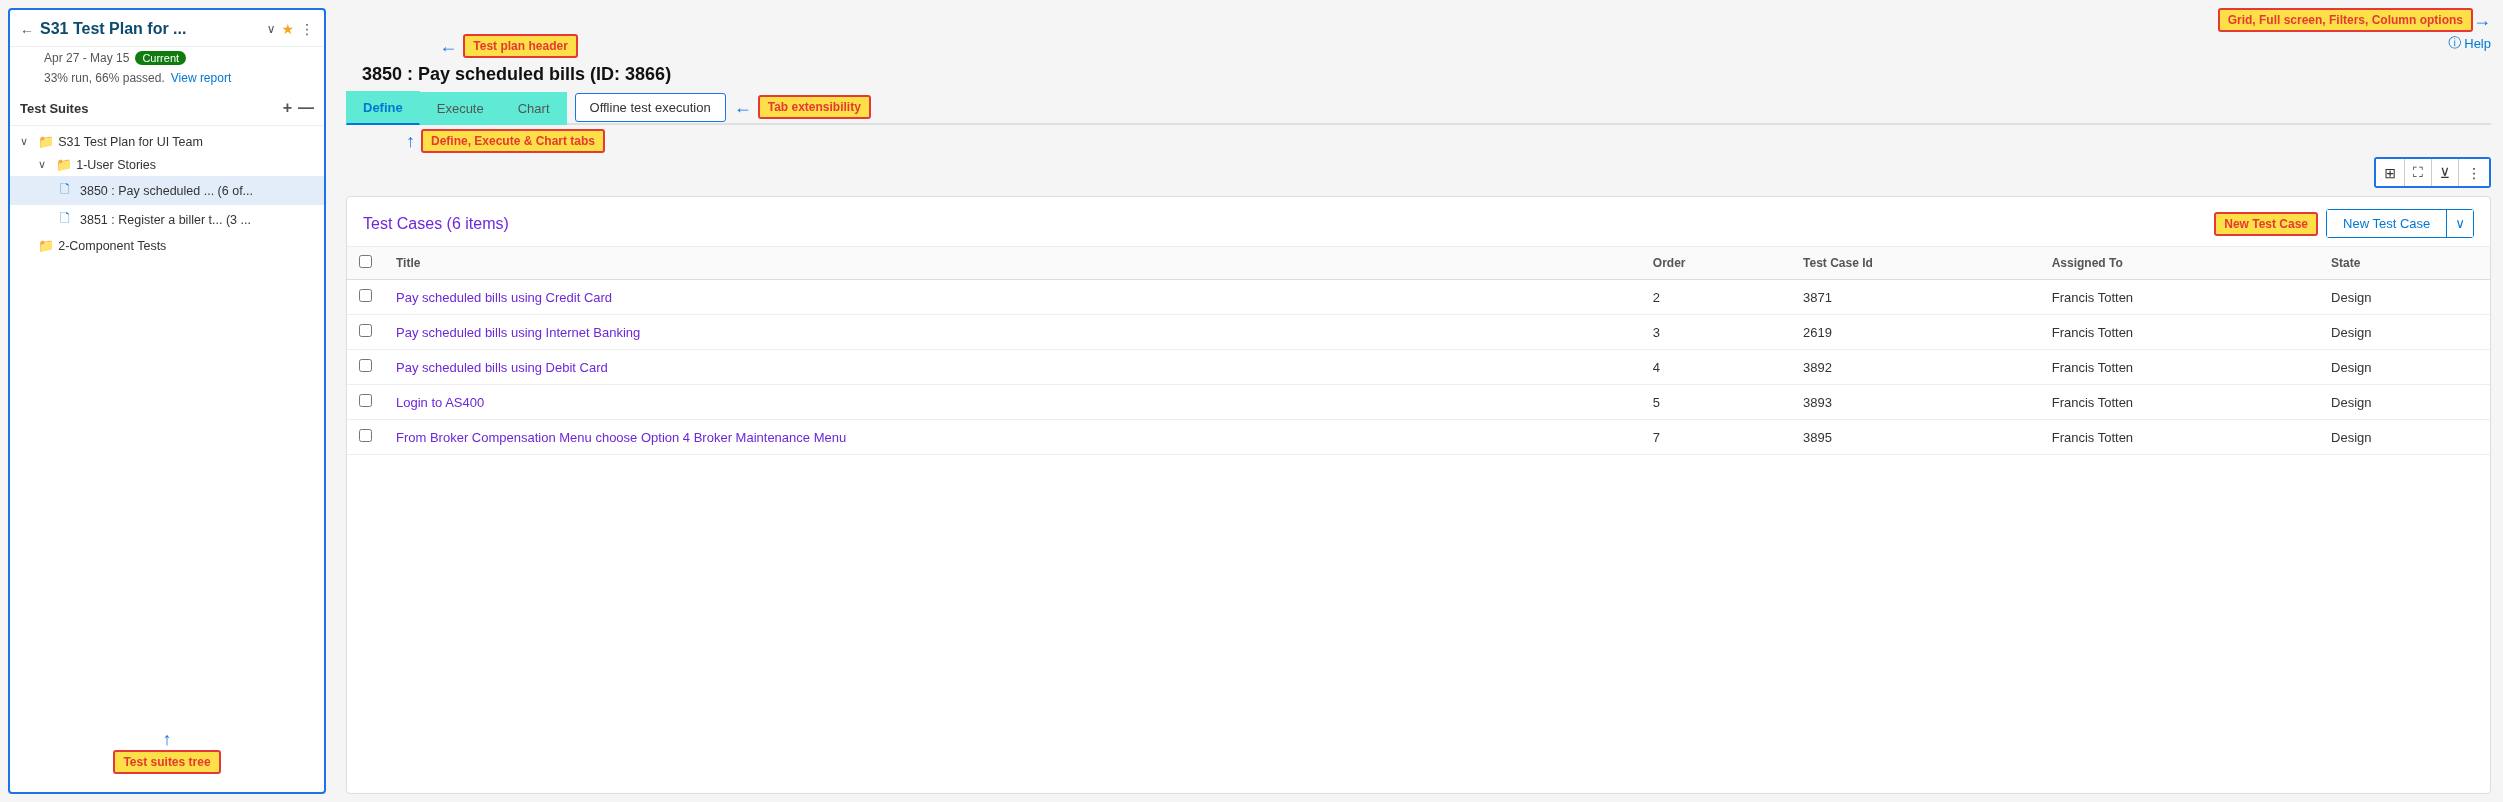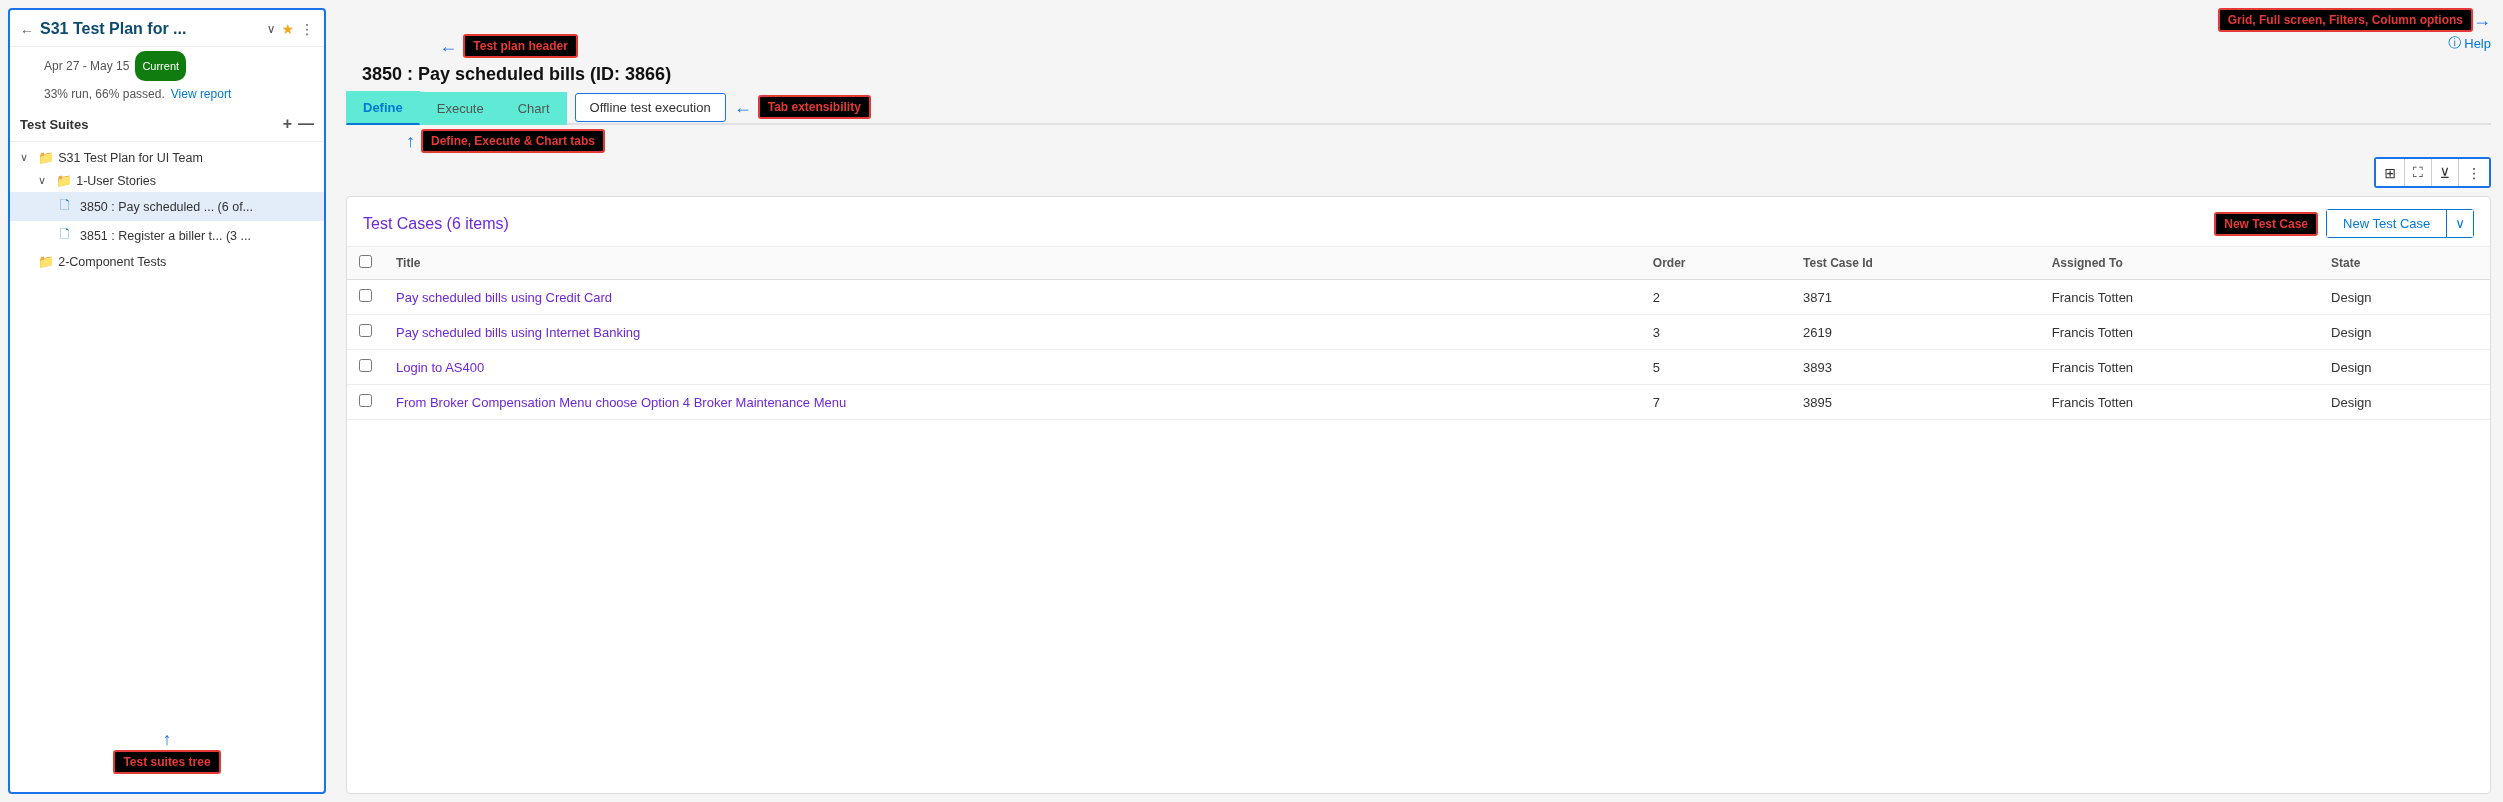--- a/index.html
+++ b/index.html
@@ -40,21 +40,21 @@
       display: flex;
       align-items: center;
       gap: 6px;
       flex-wrap: wrap;
     }
     .sidebar-meta .date-range { color: #555; }
     .current-badge {
       background: #107c10;
       color: #fff;
       font-size: 11px;
-      padding: 9px 7px;
+      padding: 1px 7px;
       border-radius: 10px;
       font-weight: 500;
     }
     .sidebar-meta .progress-text { color: #555; font-size: 12px; }
     .sidebar-meta .view-report { color: #0078d4; text-decoration: none; font-size: 12px; }
 
     .suites-header {
       display: flex;
       align-items: center;
       padding: 8px 10px;
@@ -77,21 +77,21 @@
     }
     .tree-item.selected { background: #e3edf9; }
     .tree-item .expand-icon { color: #555; font-size: 11px; min-width: 14px; }
     .tree-item .folder-icon { color: #666; font-size: 13px; min-width: 16px; }
     .tree-item .suite-icon { color: #0078d4; font-size: 12px; min-width: 16px; }
     .tree-item .item-label { flex: 1; }
 
     
     .annotation-box {
       border: 2px solid #e53935;
-      background: #000000;
+      background: #fde047;
       color: #e53935;
       font-weight: 700;
       font-size: 12px;
       padding: 3px 8px;
       border-radius: 3px;
       white-space: nowrap;
       pointer-events: none;
     }
 
     
@@ -459,20 +459,28 @@
             <tr>
               <td class="checkbox-cell"><input type="checkbox" style=""></td>
               <td class="link-cell">Pay scheduled bills using Internet Banking</td>
               <td>3</td>
               <td>2619</td>
               <td>Francis Totten</td>
               <td>Design</td>
             </tr>
             <tr>
               <td class="checkbox-cell"><input type="checkbox" style=""></td>
+              <td class="link-cell">Pay scheduled bills using Debit Card</td>
+              <td>4</td>
+              <td>3892</td>
+              <td>Francis Totten</td>
+              <td>Design</td>
+            </tr>
+            <tr>
+              <td class="checkbox-cell"><input type="checkbox" style=""></td>
               <td class="link-cell">Login to AS400</td>
               <td>5</td>
               <td>3893</td>
               <td>Francis Totten</td>
               <td>Design</td>
             </tr>
             <tr>
               <td class="checkbox-cell"><input type="checkbox" style=""></td>
               <td class="link-cell">From Broker Compensation Menu choose Option 4 Broker Maintenance Menu</td>
               <td>7</td>

